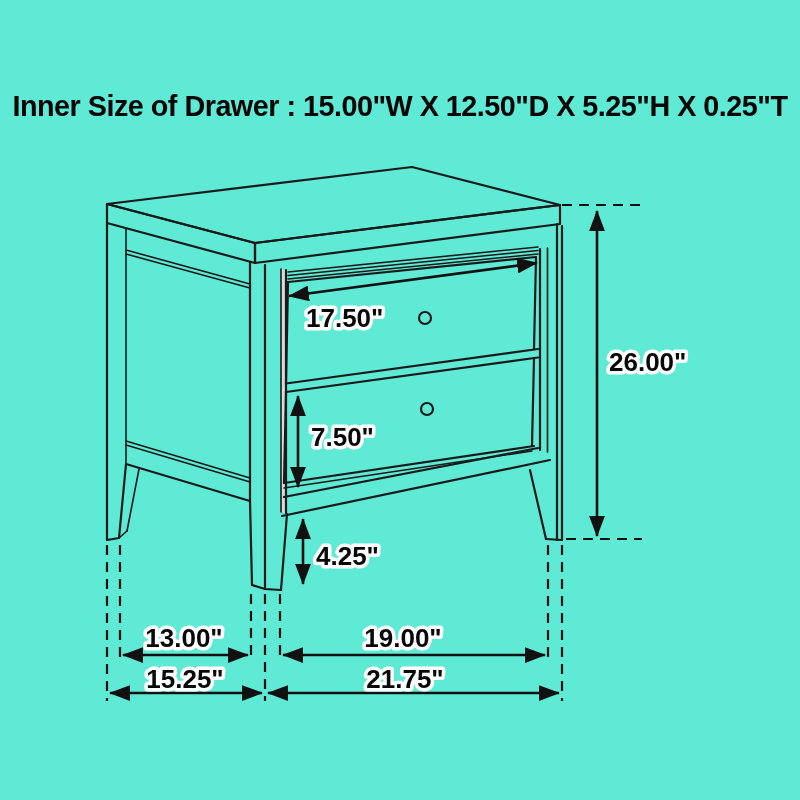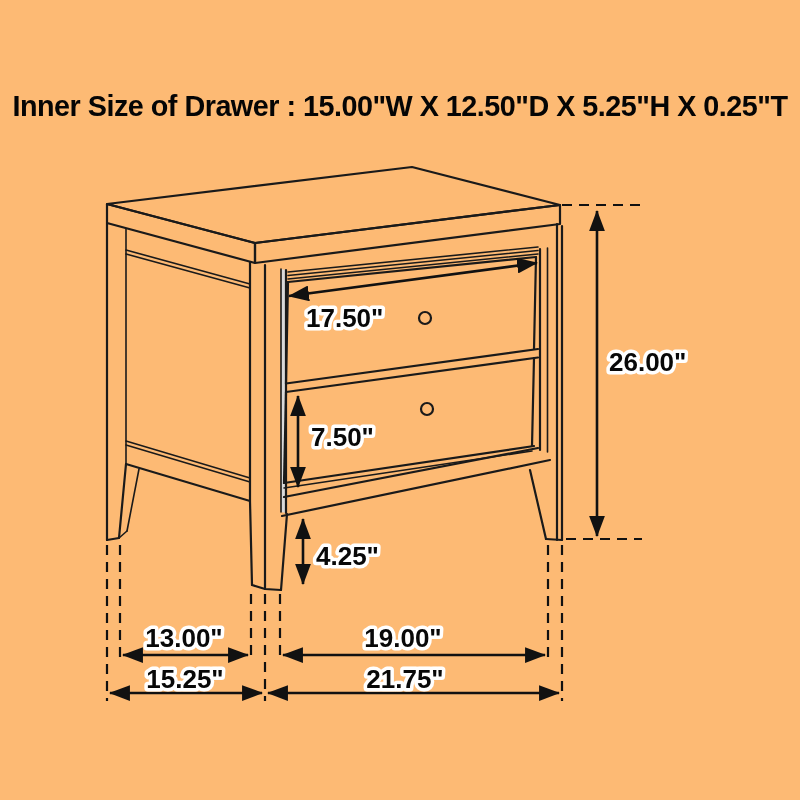--- a/index.html
+++ b/index.html
@@ -1,17 +1,17 @@
 <!DOCTYPE html>
 <html><head>
 <meta charset="utf-8">
 <style>
   html,body { margin:0; padding:0; background:#ffffff; }
   #stage {
-    position:relative; width:800px; height:800px; background:#fdba74;
+    position:relative; width:800px; height:800px; background:#5eead4;
     font-family:"Liberation Sans", sans-serif; overflow:hidden;
   }
   svg { display:block; }
   .title-text {
     font-family:"Liberation Sans", sans-serif;
     font-weight:700; font-size:29px; fill:#050505;
     letter-spacing:-0.5px;
   }
   .dim-label {
     font-family:"Liberation Sans", sans-serif;

